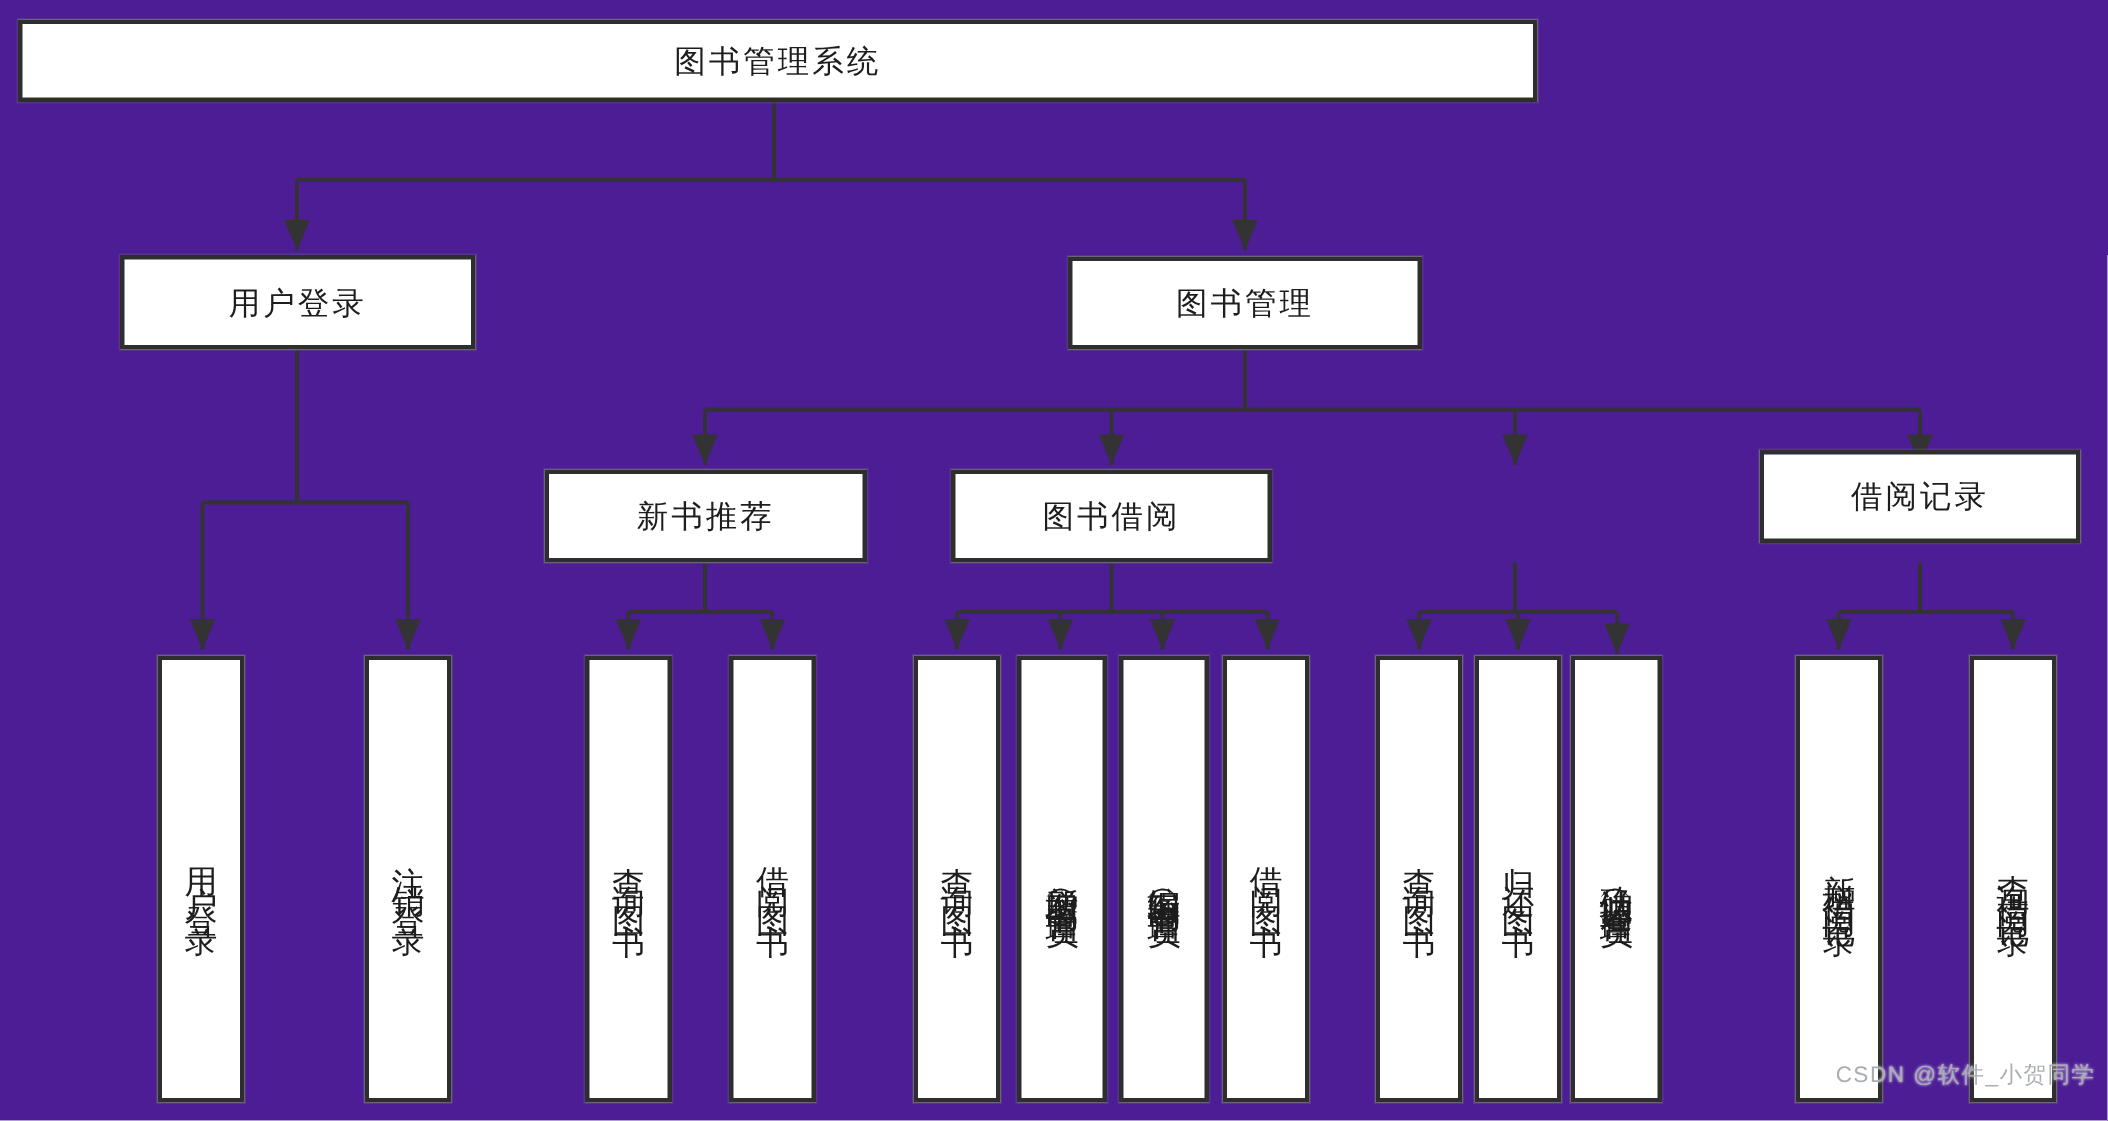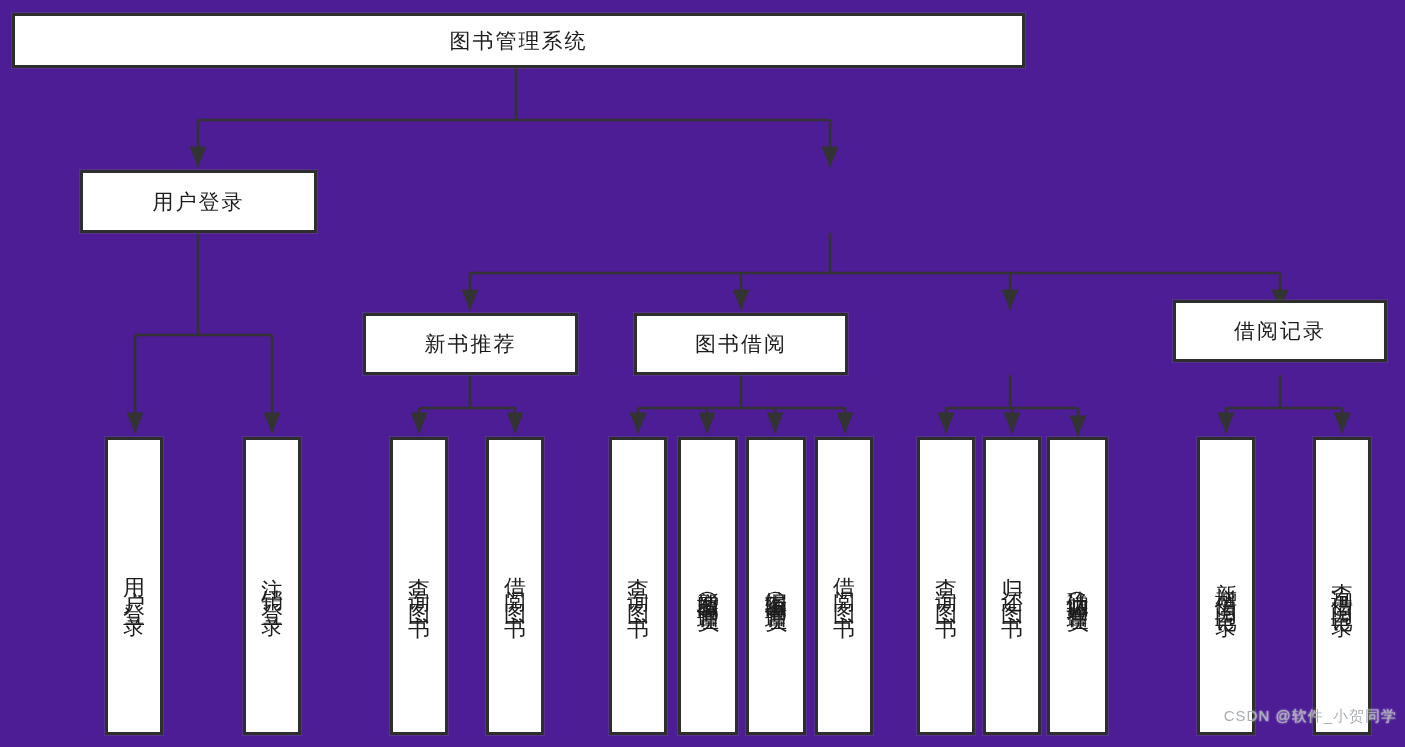--- a/index.html
+++ b/index.html
@@ -120,20 +120,21 @@
 
       <path d="M1280,375 V408 M1226,408 H1342"></path>
       <line x1="1226" y1="408" x2="1226" y2="433" marker-end="url(#arrow)"></line>
       <line x1="1342" y1="408" x2="1342" y2="433" marker-end="url(#arrow)"></line>
     </g>
   </svg>
 
   <div class="node h n-root">图书管理系统</div>
 
   <div class="node h n-login">用户登录</div>
+  <div class="node h n-mgmt">图书管理</div>
 
   <div class="node h n-borrow">图书借阅</div>
   <div class="node h n-newbook">新书推荐</div>
   <div class="node h n-record">借阅记录</div>
 
   <div class="node v leaf l1 ls-wide">用户登录</div>
   <div class="node v leaf l2 ls-wide">注销登录</div>
   <div class="node v leaf l3 ls-wide">查询图书</div>
   <div class="node v leaf l4 ls-wide">借阅图书</div>
   <div class="node v leaf l5 ls-wide">查询图书</div>

